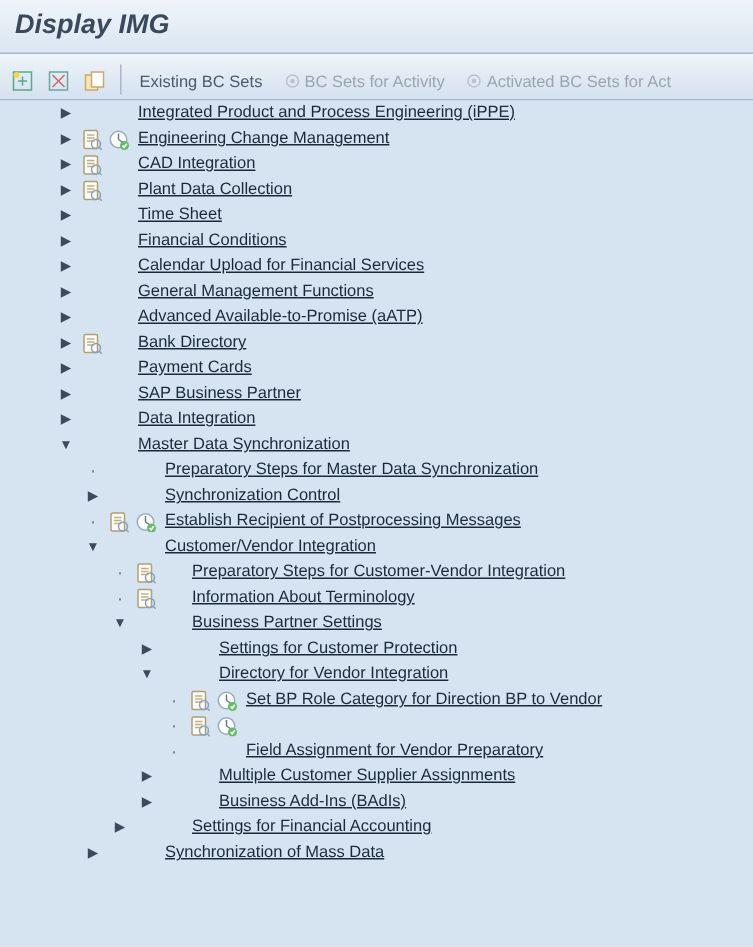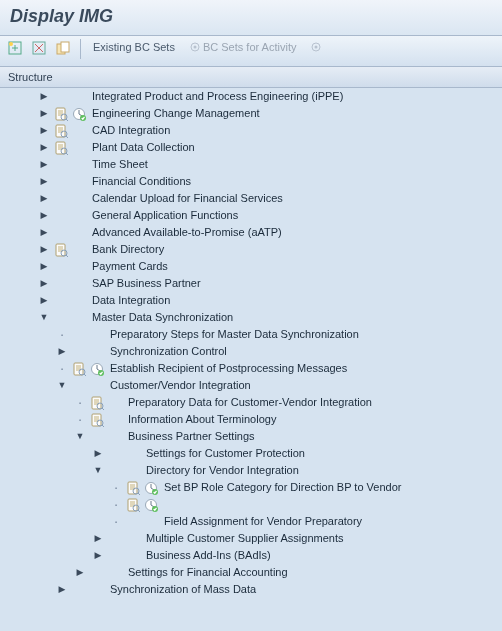--- a/index.html
+++ b/index.html
@@ -25,21 +25,21 @@
     border-bottom: 1px solid #a8b8cc;
   }
   .title {
     font-size: 18px;
     font-style: italic;
     font-weight: bold;
     color: #3a4a5c;
   }
   .toolbar {
     display: flex;
-    align-items: flex-start;
+    align-items: flex-end;
     gap: 6px;
     padding: 3px 6px;
     background: linear-gradient(to bottom, #eef4fa, #d4e1ef);
     border-bottom: 1px solid #a8b8cc;
     height: 24px;
   }
   .tb-icon {
     width: 18px;
     height: 18px;
     display: inline-flex;
@@ -106,20 +106,21 @@
   }
   .cell-act {
     width: 18px;
     display: inline-flex;
     justify-content: center;
     align-items: center;
   }
   .cell-label {
     padding-left: 4px;
     color: #1a2a3a;
+    text-decoration: underline;
   }
   .hl {
     background: #fff28a;
     border: 1px solid #c9b100;
     padding: 0 2px;
     margin-left: 2px;
   }
   
   svg { display:block; }
   .ico-doc { width:14px; height:14px; }
@@ -162,25 +163,24 @@
             <circle cx="6" cy="6" r="1.5" fill="#b8c2cf"></circle>
           </svg>
     </span><span>BC Sets for Activity</span>
   </span>
   <span class="tb-link disabled">
     <span class="mini-ico">
       <svg width="12" height="12">
             <circle cx="6" cy="6" r="4" fill="none" stroke="#b8c2cf"></circle>
             <circle cx="6" cy="6" r="1.5" fill="#b8c2cf"></circle>
           </svg>
-    </span>
+    </span><span>Activated BC Sets for Act</span>
   </span>
 </div>
 
-<div class="structure-header">Structure</div>
 
 <div class="tree" id="tree">
       <div class="row">
         <span style="display: inline-block; width: 18px; height: 17px;"></span>
         <span style="display: inline-block; width: 18px; height: 17px;"></span>
         <span class="cell-exp">▶</span>
         <span class="cell-doc"></span>
         <span class="cell-act"></span>
         <span class="cell-label">Integrated Product and Process Engineering (iPPE)</span>
       </div>
@@ -265,21 +265,21 @@
         <span class="cell-doc"></span>
         <span class="cell-act"></span>
         <span class="cell-label">Calendar Upload for Financial Services</span>
       </div>
       <div class="row">
         <span style="display: inline-block; width: 18px; height: 17px;"></span>
         <span style="display: inline-block; width: 18px; height: 17px;"></span>
         <span class="cell-exp">▶</span>
         <span class="cell-doc"></span>
         <span class="cell-act"></span>
-        <span class="cell-label">General Application Functions</span>
+        <span class="cell-label">General Management Functions</span>
       </div>
       <div class="row">
         <span style="display: inline-block; width: 18px; height: 17px;"></span>
         <span style="display: inline-block; width: 18px; height: 17px;"></span>
         <span class="cell-exp">▶</span>
         <span class="cell-doc"></span>
         <span class="cell-act"></span>
         <span class="cell-label">Advanced Available-to-Promise (aATP)</span>
       </div>
       <div class="row">
@@ -393,21 +393,21 @@
           <svg class="ico-doc" viewBox="0 0 14 14">
             <rect x="2" y="1" width="9" height="12" rx="1" fill="#fbfbfb" stroke="#b0a070"></rect>
             <line x1="4" y1="4" x2="9" y2="4" stroke="#c4b27a"></line>
             <line x1="4" y1="6" x2="9" y2="6" stroke="#c4b27a"></line>
             <line x1="4" y1="8" x2="9" y2="8" stroke="#c4b27a"></line>
             <circle cx="10" cy="10" r="3" fill="none" stroke="#8aa0b8"></circle>
             <line x1="12" y1="12" x2="14" y2="14" stroke="#8aa0b8"></line>
           </svg>
         </span>
         <span class="cell-act"></span>
-        <span class="cell-label">Preparatory Data for Customer-Vendor Integration</span>
+        <span class="cell-label">Preparatory Steps for Customer-Vendor Integration</span>
       </div>
       <div class="row">
         <span style="display: inline-block; width: 18px; height: 17px;"></span>
         <span style="display: inline-block; width: 18px; height: 17px;"></span>
         <span style="display: inline-block; width: 18px; height: 17px;"></span>
         <span style="display: inline-block; width: 18px; height: 17px;"></span>
         <span class="cell-exp" style="color: rgb(122, 138, 160); font-size: 14px;">·</span>
         <span class="cell-doc">
           <svg class="ico-doc" viewBox="0 0 14 14">
             <rect x="2" y="1" width="9" height="12" rx="1" fill="#fbfbfb" stroke="#b0a070"></rect>

